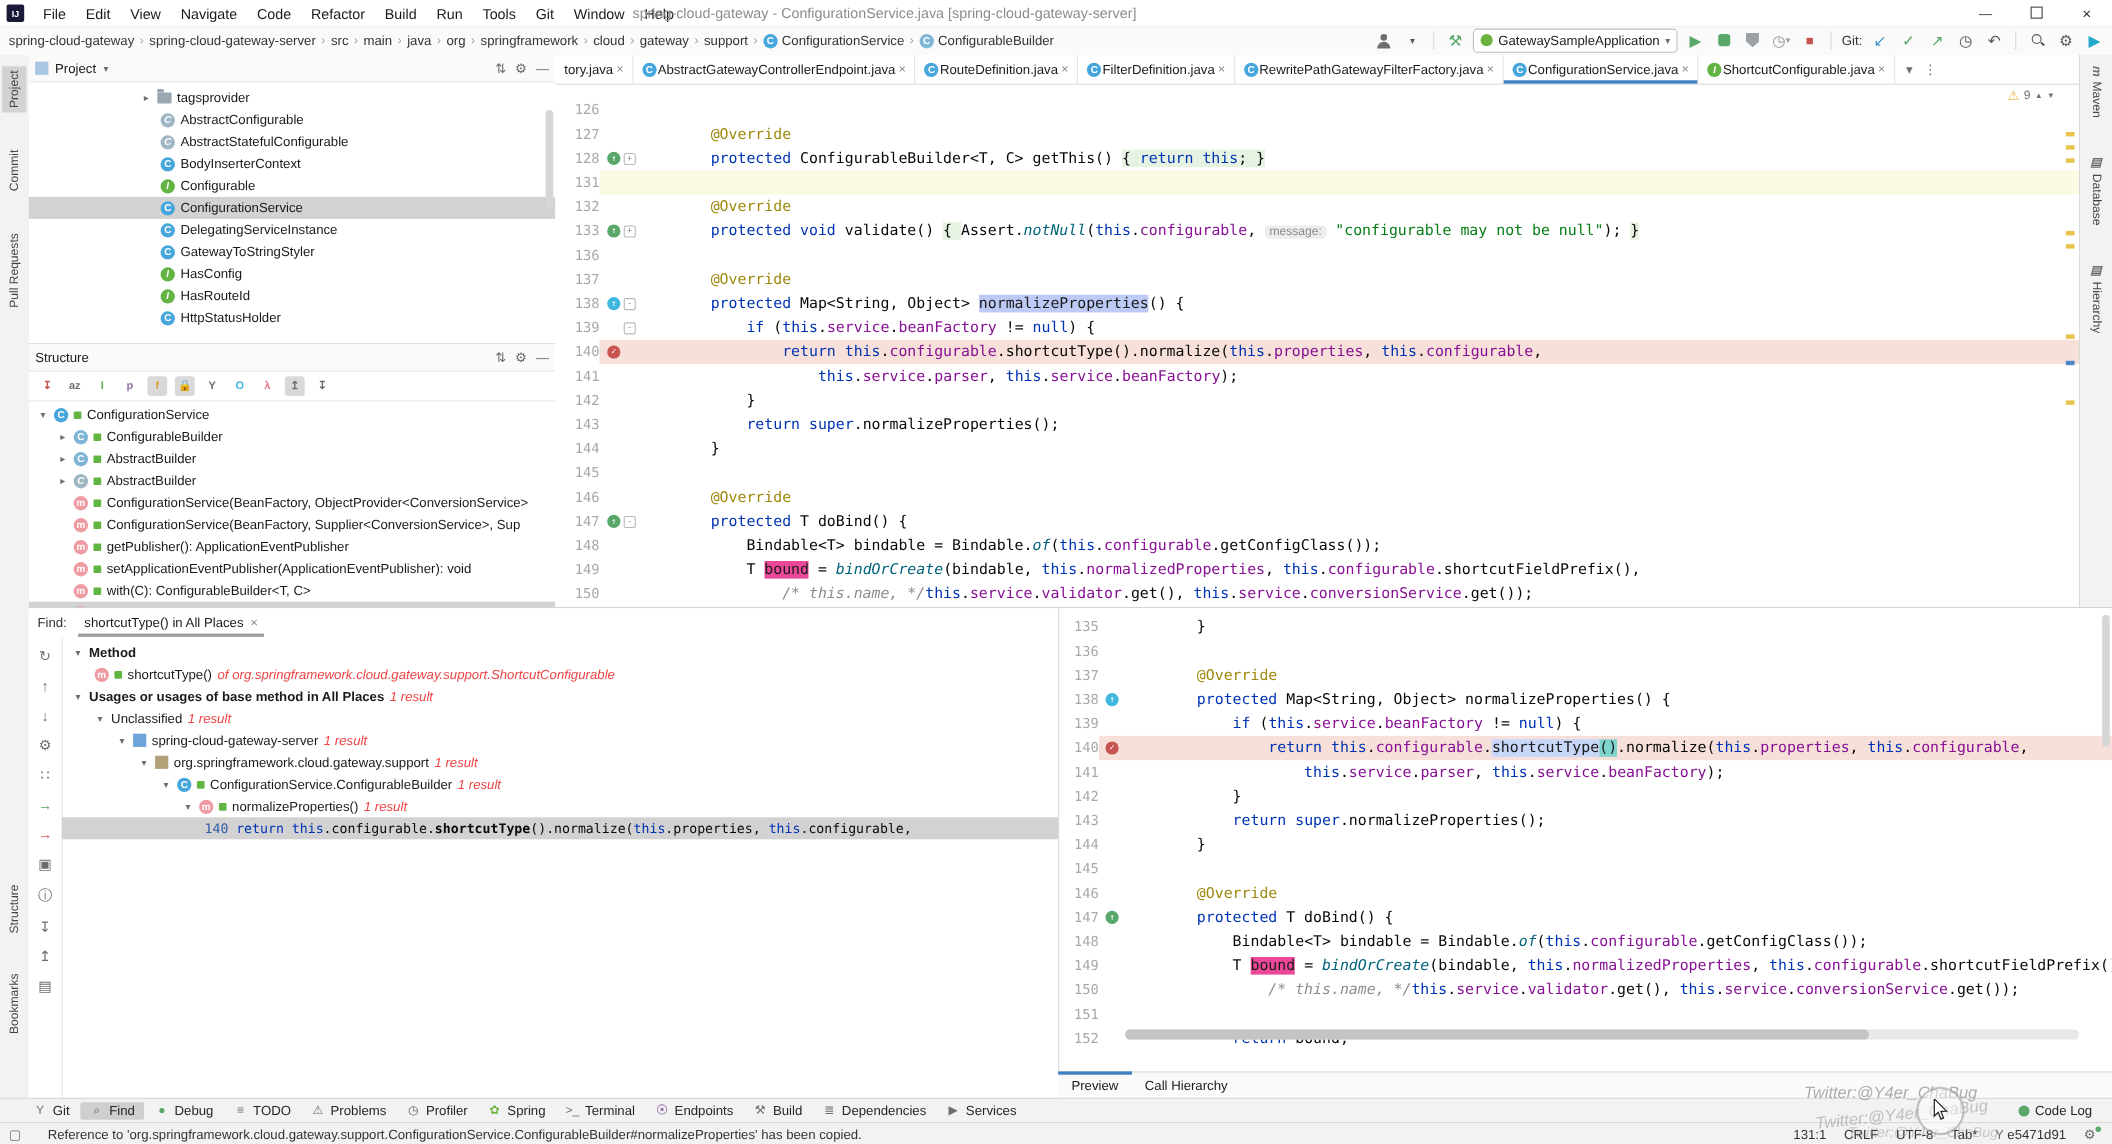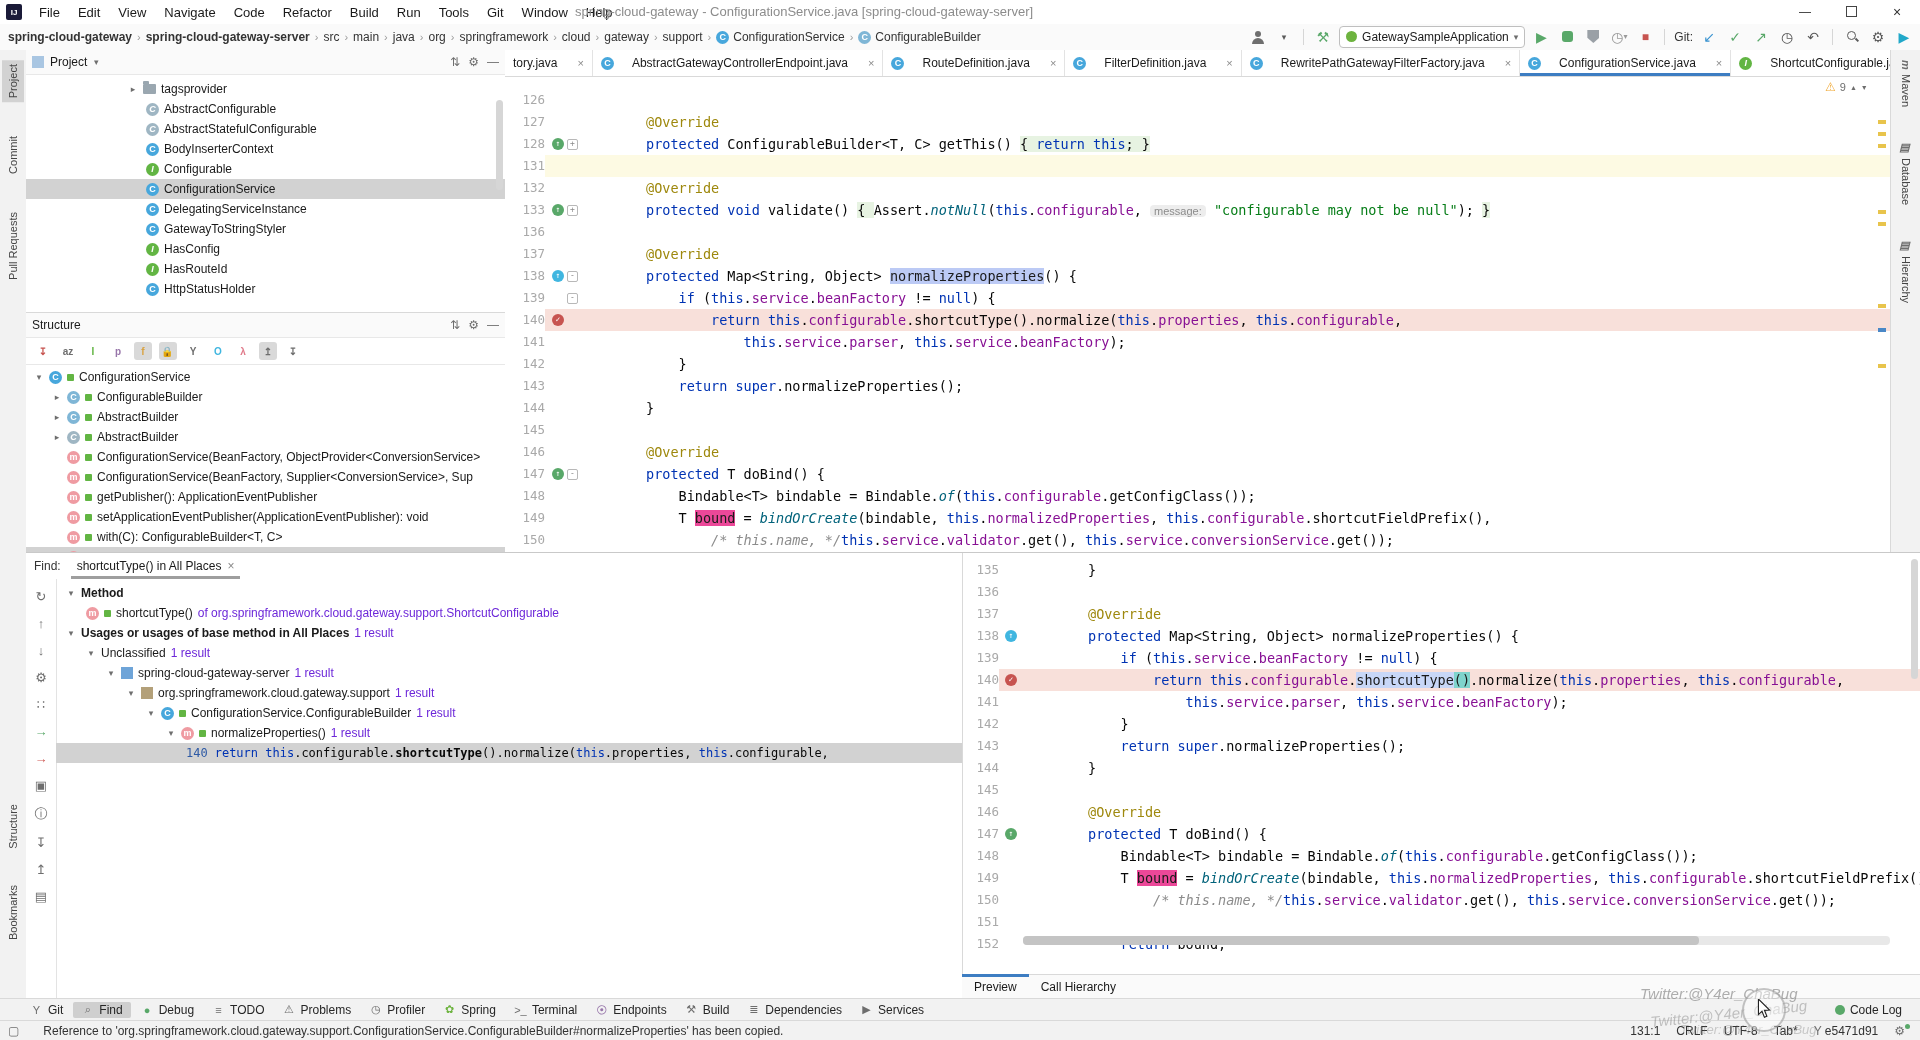--- a/index.html
+++ b/index.html
@@ -15,21 +15,21 @@
   #win-title{position:absolute;left:575px;top:0;line-height:23px;color:#8c8c8c;font-size:13px;}
   #win-controls{position:absolute;right:0;top:0;display:flex;}
   .winbtn{width:46px;height:23px;display:flex;align-items:center;justify-content:center;color:#333;font-size:12px;}
   .restore-glyph{width:9px;height:9px;border:1px solid #444;position:relative;background:#fff;}
   .restore-glyph:before{content:"";position:absolute;left:2px;top:-4px;width:9px;height:9px;border:1px solid #444;z-index:-1;}
 
   
   #toolbar{left:0;top:24px;width:1920px;height:26px;background:#fafafa;border-bottom:1px solid #d6d6d6;display:flex;align-items:center;}
   #crumbs{display:flex;align-items:center;padding-left:8px;white-space:nowrap;}
   .crumb{font-size:12px;color:#333;display:flex;align-items:center;}
-  .crumb.bold{font-weight:bold;}
+  .crumb.bold{font-weight:normal;}
   .crumb-sep{color:#9a9a9a;margin:0 5px;font-size:11px;}
   #run-widgets{position:absolute;right:6px;top:0;height:25px;display:flex;align-items:center;gap:6px;}
   .tbico{width:20px;height:20px;display:flex;align-items:center;justify-content:center;font-size:14px;color:#5a5a5a;}
   .combo{height:20px;border:1px solid #bfbfbf;border-radius:4px;background:#fff;display:flex;align-items:center;padding:0 6px;gap:5px;}
   .combo .lbl{font-size:12px;color:#1a1a1a;}
   .vsep{width:1px;height:16px;background:#d6d6d6;margin:0 3px;}
   .disc{display:inline-flex;align-items:center;justify-content:center;border-radius:50%;color:#fff;width:13px;height:13px;font-size:9px;font-weight:bold;flex:none;}
   .d-class{background:#47a7dc;}
   .d-innerclass{background:#7fb6d6;}
   .d-abstract{background:#9fb6c3;font-style:italic;}
@@ -64,21 +64,21 @@
   .tree-row.sel{background:#d2d2d2;}
   .chev{color:#6e6e6e;font-size:9px;width:10px;text-align:center;flex:none;}
   .minilock{display:inline-block;width:7px;height:7px;background:#62b543;border-radius:1px;flex:none;}
   #structure-tools{height:26px;display:flex;align-items:center;gap:7px;padding:0 8px;border-bottom:1px solid #e8e8e8;background:#fff;}
   .stico{width:18px;height:18px;display:flex;align-items:center;justify-content:center;border-radius:3px;font-size:10px;font-weight:bold;color:#fff;}
   .stico.toggled{background:#d9d9d9;}
 
   
   #editor{left:505px;top:50px;width:1385px;height:502px;background:#fff;overflow:hidden;}
   #tabs{height:26px;display:flex;align-items:stretch;background:#fff;border-bottom:1px solid #d9d9d9;}
-  .tab{display:flex;align-items:center;gap:18px;padding:0 8px;border-right:1px solid #e3e3e3;font-size:12px;color:#1a1a1a;position:relative;white-space:nowrap;}
+  .tab{display:flex;align-items:center;gap:1px;padding:0 8px;border-right:1px solid #e3e3e3;font-size:12px;color:#1a1a1a;position:relative;white-space:nowrap;}
   .tab .x{color:#8a8a8a;font-size:11px;margin-left:2px;}
   .tab.active:after{content:"";position:absolute;left:0;right:0;bottom:0;height:3px;background:#3d7dc2;}
   .tab-extra{display:flex;align-items:center;gap:10px;padding:0 10px;color:#6e6e6e;}
   .codeline{position:relative;height:22px;line-height:22px;white-space:pre;font-family:"DejaVu Sans Mono",monospace;font-size:13.5px;}
   .codeline .hlbg{position:absolute;left:40px;right:0;top:0;bottom:0;}
   .hl-pink .hlbg{background:#f8e0da;}
   .hl-cream .hlbg{background:#fdfae3;}
   .lnum{position:absolute;left:0;width:40px;text-align:right;color:#a9a9a9;font-size:12.5px;}
   .gico{position:absolute;left:47px;top:5px;width:12px;height:12px;border-radius:50%;color:#fff;font-size:8px;display:flex;align-items:center;justify-content:center;}
   .g-ovr{background:#59a869;}
@@ -107,21 +107,21 @@
 
   
   #find-panel{left:26px;top:552px;width:1894px;height:446px;background:#fff;border-top:1px solid #c9c9c9;}
   #find-hdr{height:26px;display:flex;align-items:center;padding:0 8px;background:#fff;}
   #find-tab{margin-left:10px;padding:0 6px;height:100%;display:flex;align-items:center;gap:6px;position:relative;font-size:12px;}
   #find-tab:after{content:"";position:absolute;left:0;right:0;bottom:0;height:3px;background:#9e9e9e;}
   #find-strip{position:absolute;left:0;top:26px;width:30px;bottom:0;border-right:1px solid #e3e3e3;display:flex;flex-direction:column;align-items:center;gap:12px;padding-top:10px;background:#fff;}
   #find-tree{position:absolute;left:30px;top:30px;width:906px;bottom:0;overflow:hidden;}
   .fr{height:20px;display:flex;align-items:center;gap:5px;font-size:12px;white-space:nowrap;overflow:hidden;}
   .fr.sel{background:#d2d2d2;}
-  .fr .suffix{color:#6d28d9;}
+  .fr .suffix{color:#ef4444;font-style:italic;}
   .fr .lno{color:#2e5aa5;font-family:"DejaVu Sans Mono",monospace;font-size:12px;margin-right:2px;}
   .fr .snippet{font-family:"DejaVu Sans Mono",monospace;font-size:12px;}
   #preview{position:absolute;left:936px;top:0;right:0;bottom:24px;border-left:1px solid #d9d9d9;overflow:hidden;background:#fff;}
   #preview .lnum{width:36px;}
   #preview .gico{left:42px;}
   #preview .codetxt{left:60px;}
   #preview .hlbg{left:36px;}
   #ptabs{position:absolute;left:936px;right:0;bottom:0;height:24px;border-top:1px solid #d9d9d9;background:#fafafa;display:flex;align-items:center;}
   .ptab{padding:0 12px;font-size:12px;color:#1a1a1a;height:100%;display:flex;align-items:center;position:relative;}
   .ptab.active:before{content:"";position:absolute;left:0;right:0;top:-1px;height:3px;background:#3d7dc2;}

